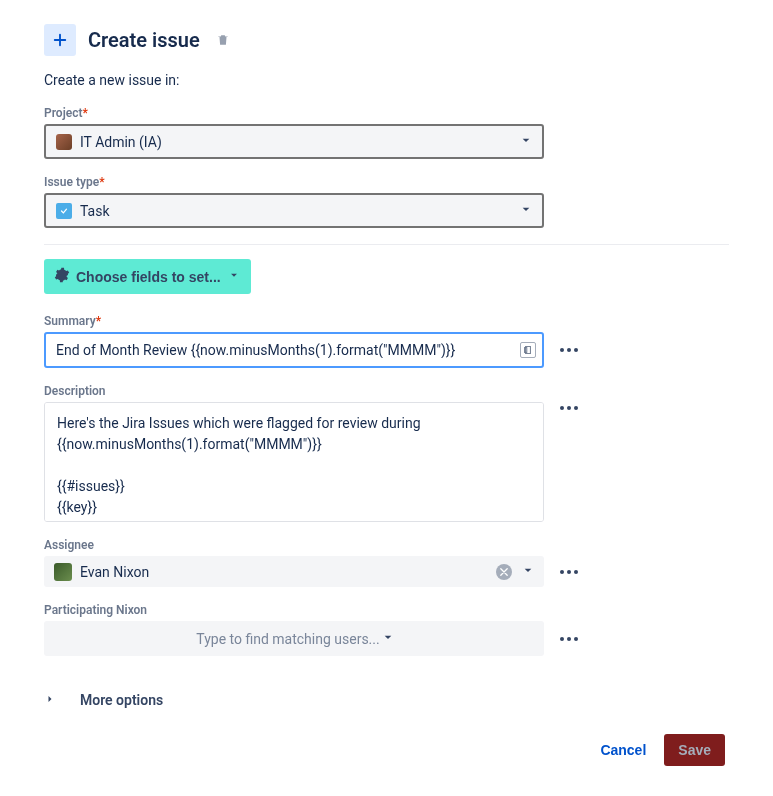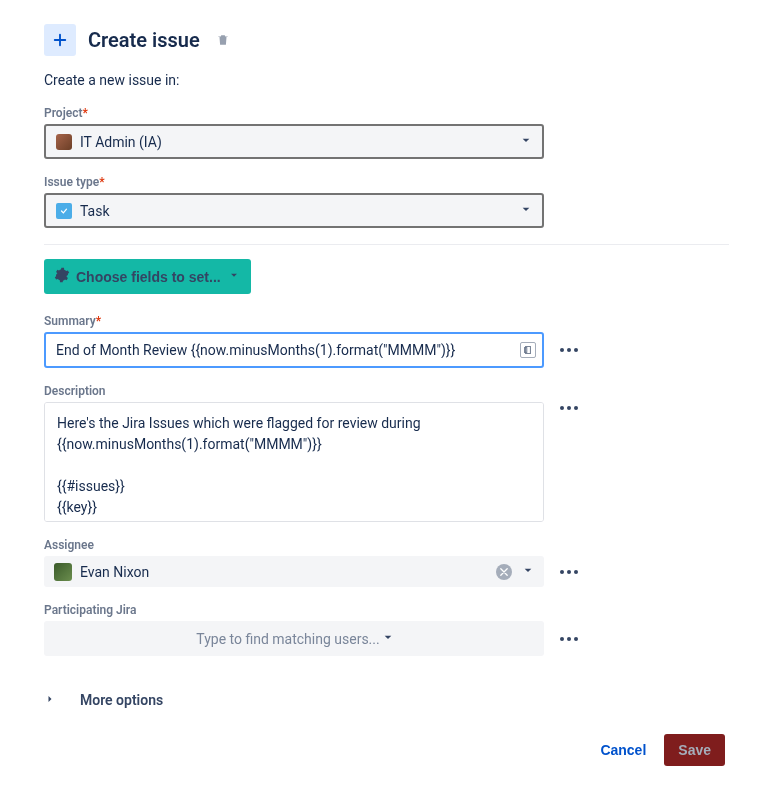--- a/index.html
+++ b/index.html
@@ -90,21 +90,21 @@
   .task-icon svg { width:10px; height:10px; }
   .divider {
     border: none;
     border-top: 1px solid #EBECF0;
     margin: 4px 0 14px 0;
   }
   .choose-fields-btn {
     display: inline-flex;
     align-items: center;
     gap: 6px;
-    background: #14b8a6;
+    background: #5eead4;
     border: none;
     border-radius: 3px;
     padding: 8px 10px;
     font-size: 14px;
     font-weight: 600;
     color: #344563;
     cursor: pointer;
     margin-bottom: 20px;
   }
   .field-block { margin-bottom: 16px; }
@@ -367,21 +367,21 @@
       <div class="dots">
           <span></span>
           <span></span>
           <span></span>
         </div>
     </div>
   </div>
 
   
   <div class="field-block">
-    <div class="field-label">Participating Jira</div>
+    <div class="field-label">Participating Nixon</div>
     <div class="input-row">
       <div class="participating-box">
         <span class="placeholder-text">Type to find matching users...</span>
         <span class="chevron">
           <svg width="16" height="16" viewBox="0 0 24 24" fill="#344563">
               <path d="M7 10l5 5 5-5z"></path>
             </svg>
         </span>
       </div>
       <div class="dots">

